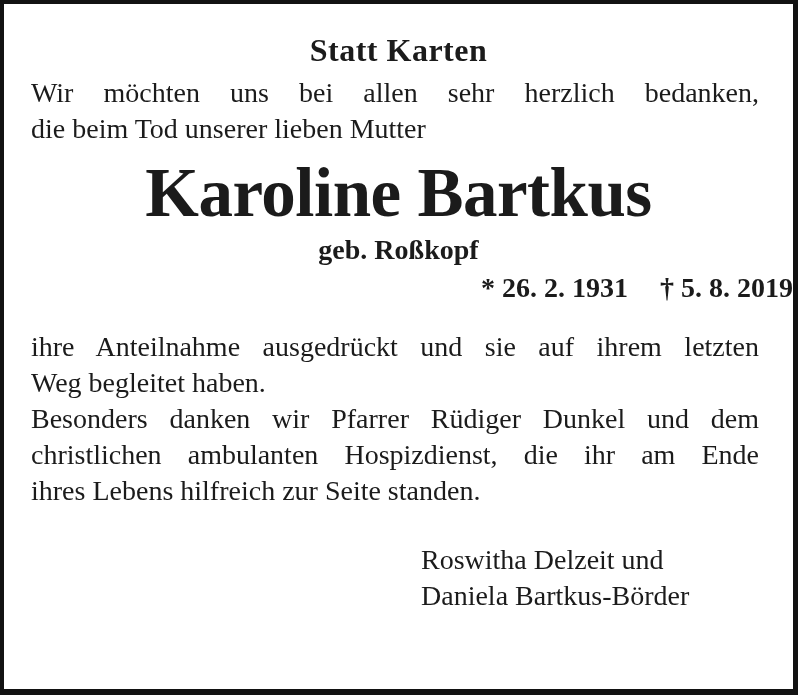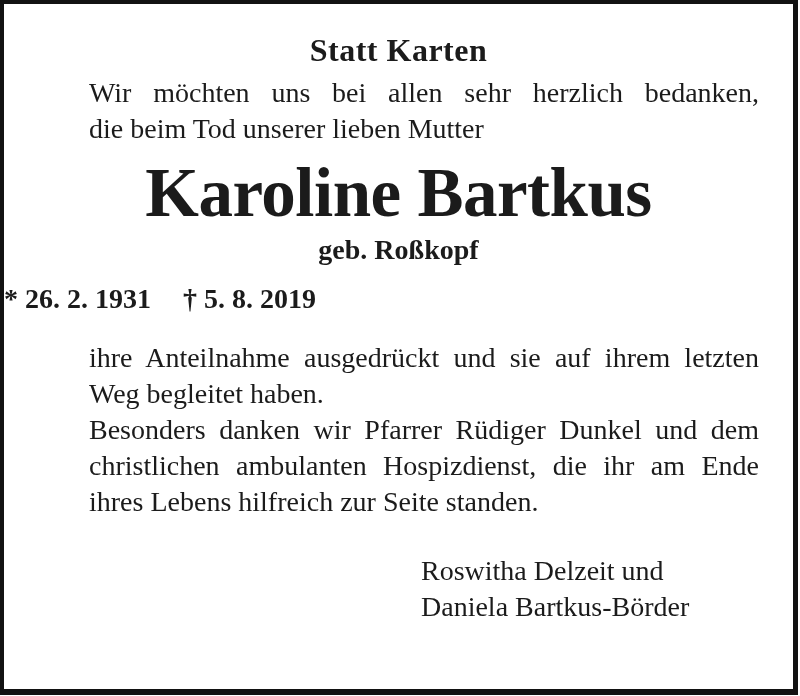--- a/index.html
+++ b/index.html
@@ -34,21 +34,21 @@
   }
   .header-line {
     margin-top: 27px;
     text-align: center;
     font-size: 32px;
     line-height: 38px;
     font-weight: bold;
     letter-spacing: 0.5px;
   }
   .para {
-    margin-left: 85px;
+    margin-left: 27px;
     margin-right: 34px; 
   }
   .intro {
     margin-top: 6px;
   }
   .para .line {
     font-size: 28px;
     line-height: 36px;
     text-align: left;
     white-space: nowrap;
@@ -67,22 +67,22 @@
     letter-spacing: -0.5px;
   }
   .maiden-name {
     margin-top: 9px;
     text-align: center;
     font-size: 28px;
     line-height: 33px;
     font-weight: bold;
   }
   .dates {
-    margin-top: 16px;
-    text-align: left;
+    margin-top: 5px;
+    text-align: right;
     font-size: 28px;
     line-height: 33px;
     font-weight: bold;
   }
   .dates .death {
     margin-left: 32px;
   }
   .body-para {
     margin-top: 25px;
   }

